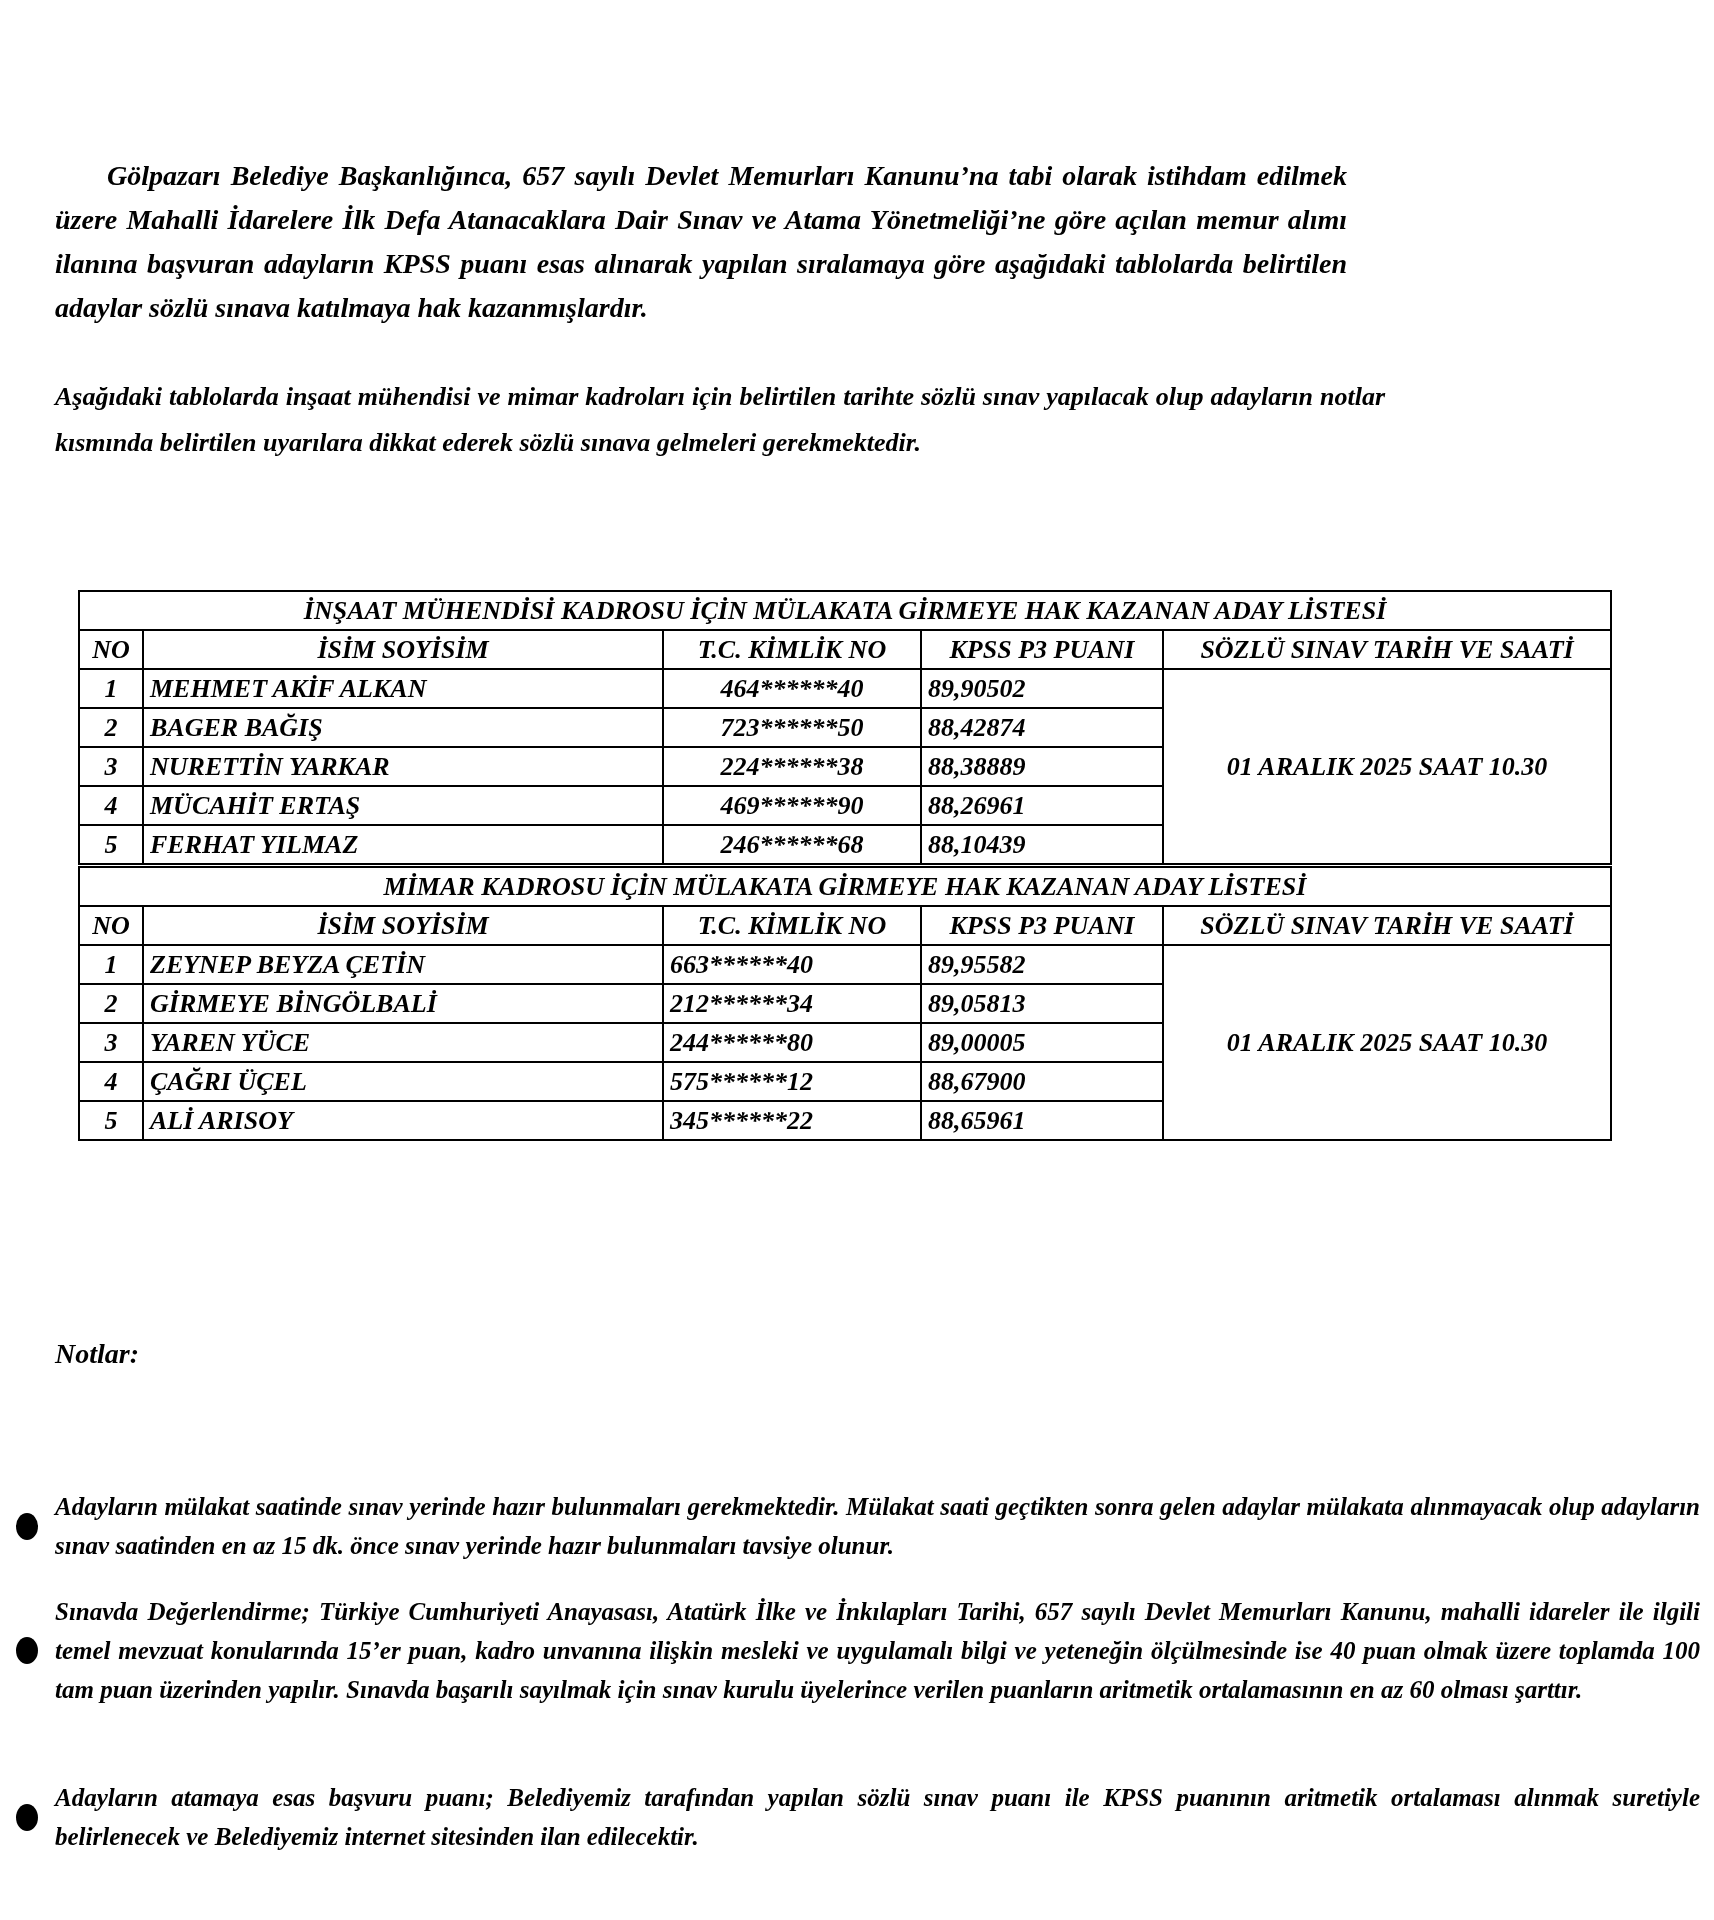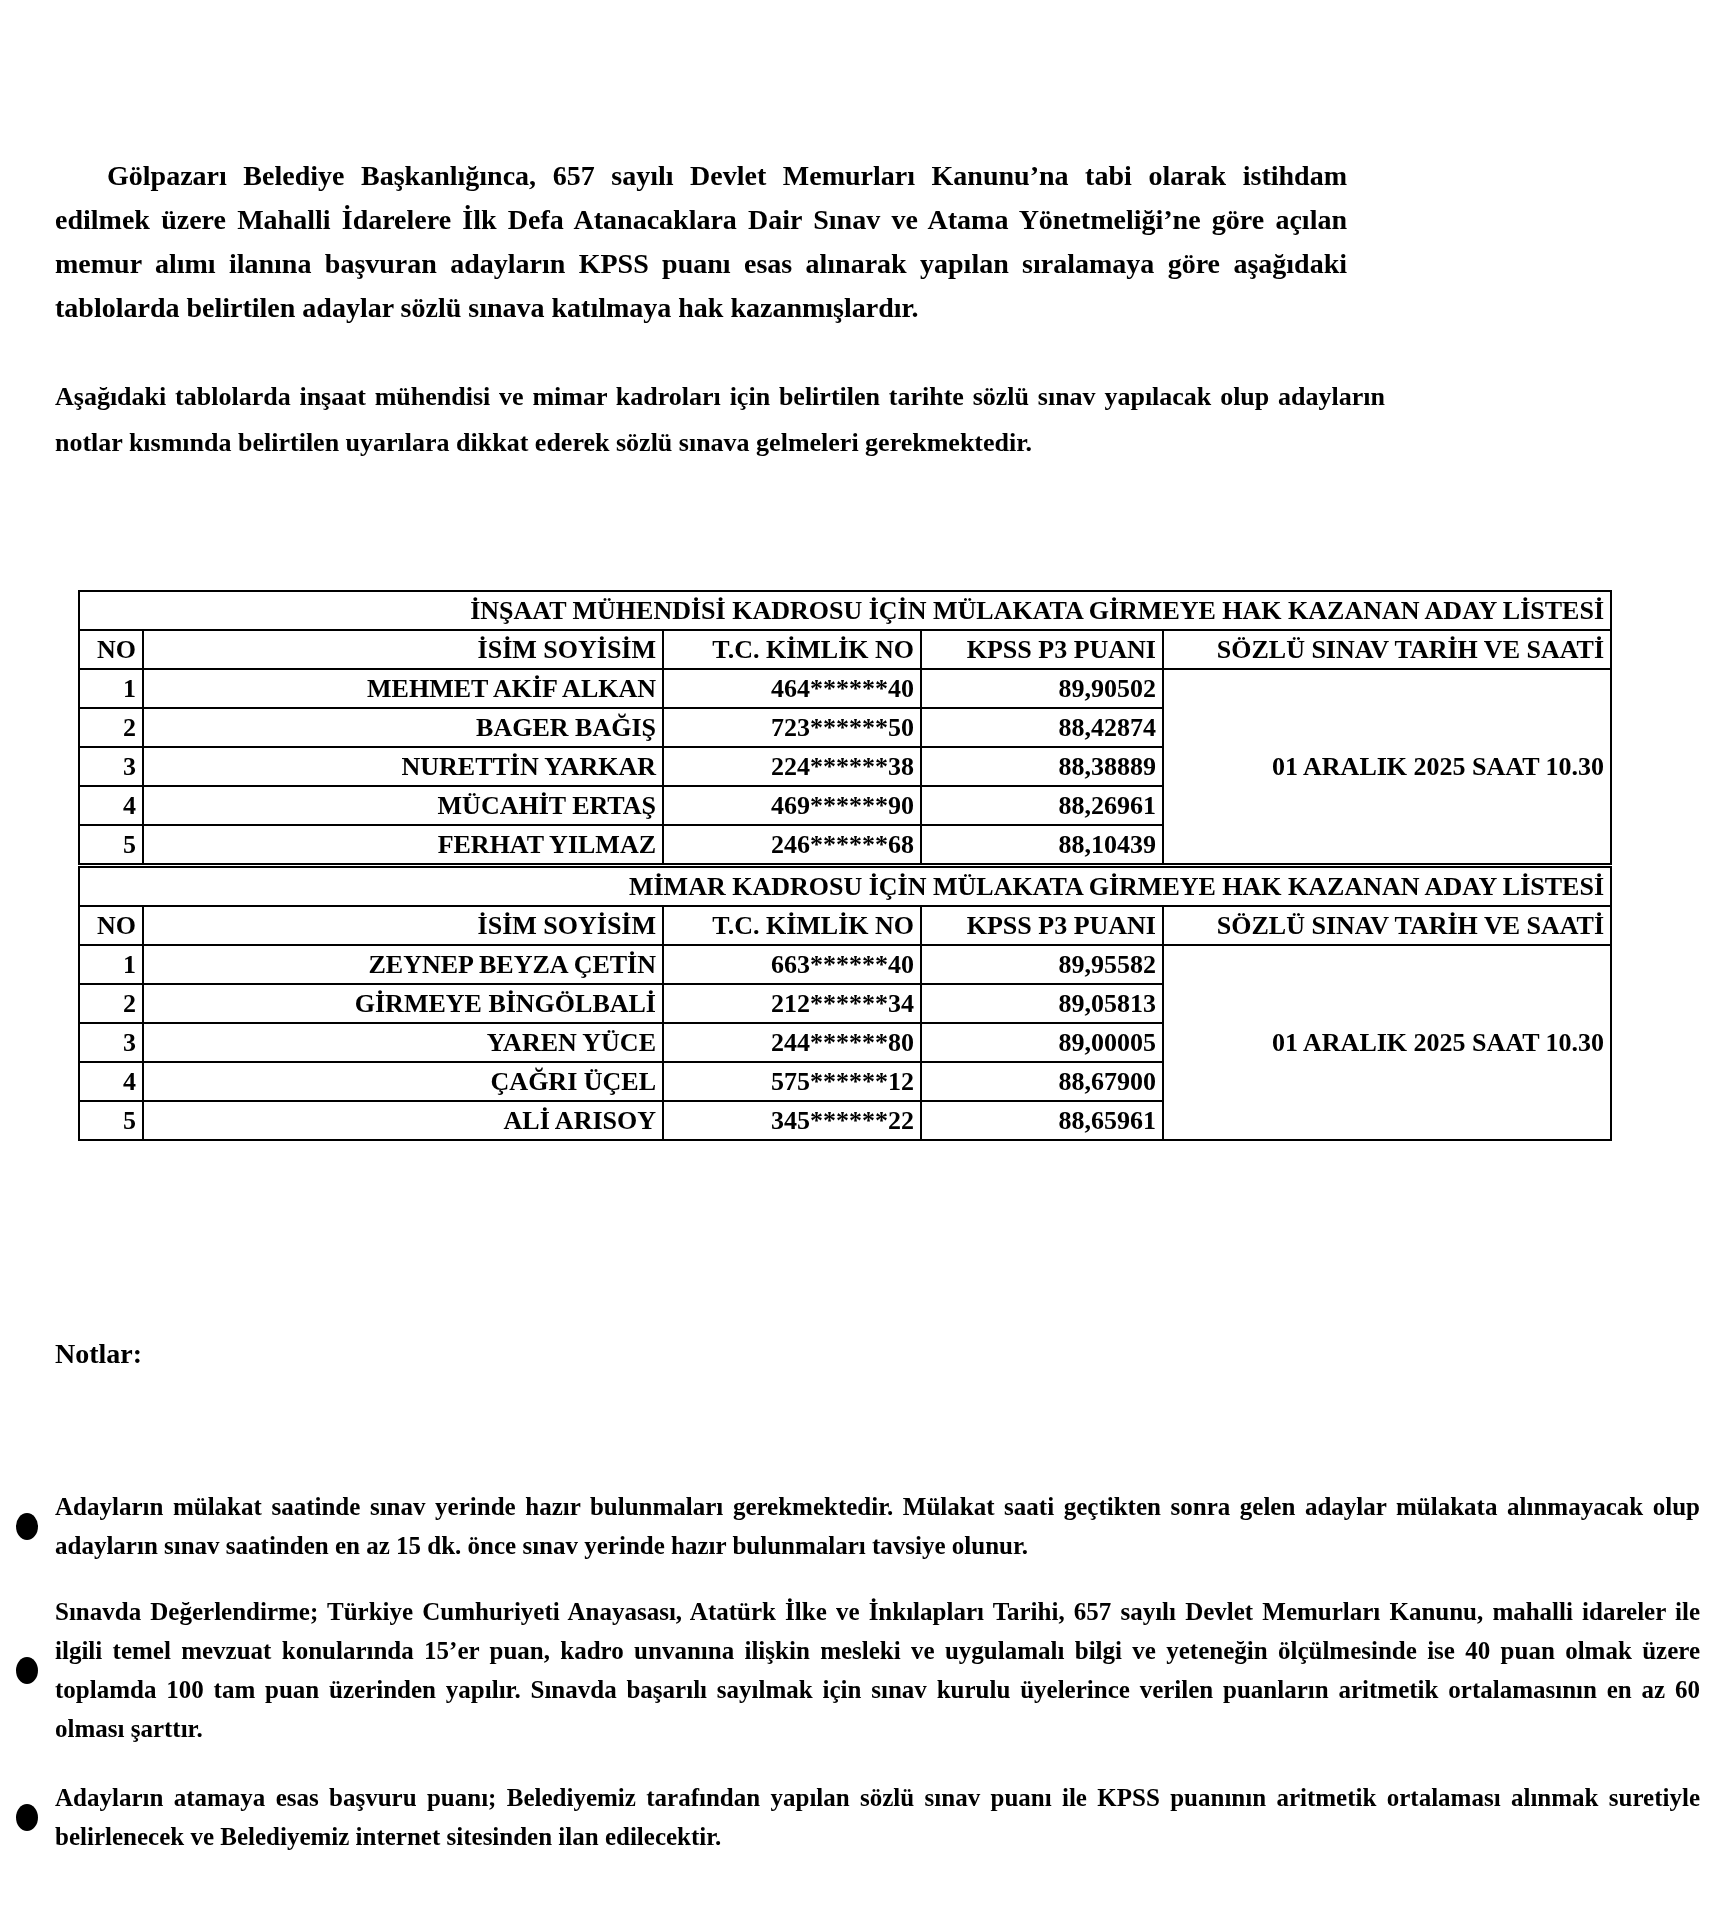--- a/index.html
+++ b/index.html
@@ -1,36 +1,36 @@
 <!DOCTYPE html>
 <html><head>
 <meta charset="utf-8">
 <style>
   html,body { margin:0; padding:0; background:#ffffff; }
   body {
     width:1714px; height:1920px;
     font-family:"Liberation Serif","DejaVu Serif",serif;
     color:#000; font-weight:bold;
   }
-  .page { position:relative; width:1714px; height:1920px; background:#fff; overflow:hidden; }
+  .page { position:relative; width:1714px; height:1920px; background:#fff; overflow:hidden;font-style:italic; }
 
   
   .para { position:absolute; left:55px; text-align:justify; }
   .para-1 { top:126px; width:1292px; font-size:28px; line-height:44px; text-indent:52px; }
   .para-2 { top:348px; width:1330px; font-size:26px; line-height:46px; }
 
   
   table.cand-table {
     position:absolute; left:78px; width:1532px;
     border-collapse:collapse; table-layout:fixed;
     font-size:26px;
   }
   .cand-table-1 { top:590px; }
   .cand-table-2 { top:866px; }
-  table.cand-table td { border:2px solid #000; padding:1px 6px; overflow:hidden; white-space:nowrap;text-align:right; }
+  table.cand-table td { border:2px solid #000; padding:1px 6px; overflow:hidden; white-space:nowrap; }
   table.cand-table tr { height:39px; }
   tr.title-row { height:37px; }
   tr.header-row { height:37px; }
   td.title-cell { text-align:center; font-size:26px; border-bottom-width:3px; }
   td.col-header { text-align:center; }
   td.cell-no { text-align:center; }
   td.cell-name { text-align:left; }
   td.cell-tc-center { text-align:center;margin-left:20px; }
   td.cell-tc-left { text-align:left; padding-left:4px; }
   td.cell-kpss { text-align:left; }

